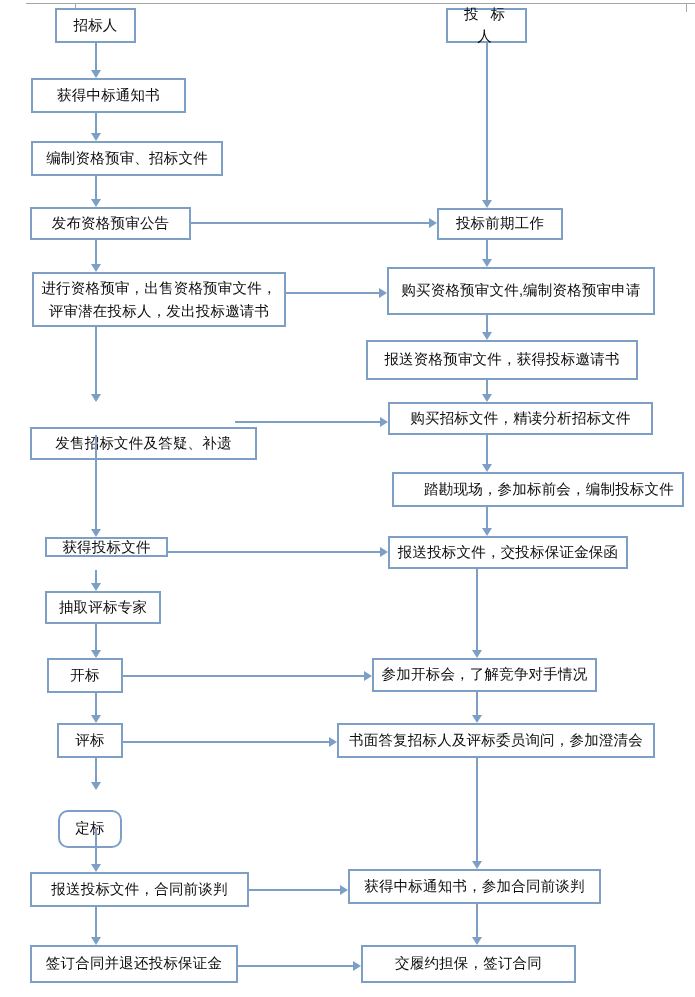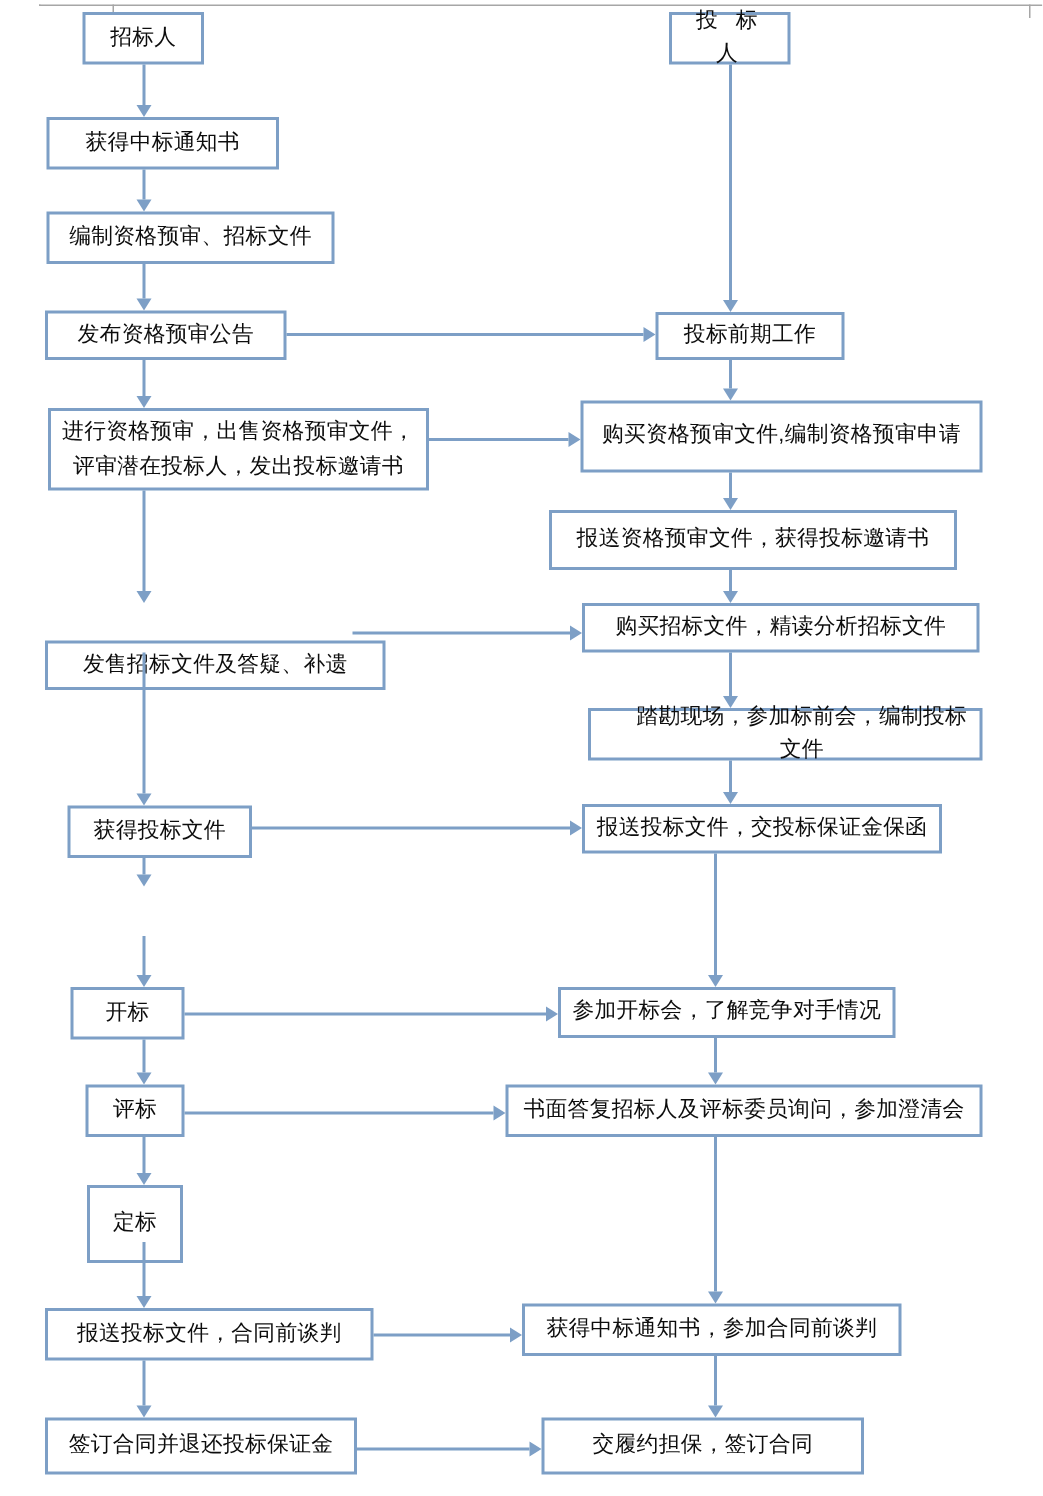--- a/index.html
+++ b/index.html
@@ -73,33 +73,34 @@
   <div class="margin-rule" style="left:686px;top:3px;width:1px;height:9px;"></div>
   <div class="margin-rule" style="left:26px;top:3px;width:1px;height:1px;"></div>
 
   <div class="node" style="left:55px;top:8px;width:81px;height:35px;">招标人</div>
   <div class="node" style="left:31px;top:78px;width:155px;height:35px;">获得中标通知书</div>
   <div class="node" style="left:31px;top:141px;width:192px;height:35px;">编制资格预审、招标文件</div>
   <div class="node" style="left:30px;top:207px;width:161px;height:33px;">发布资格预审公告</div>
   <div class="node two-line" style="left:32px;top:272px;width:254px;height:55px;">进行资格预审，出售资格预审文件，
 评审潜在投标人，发出投标邀请书</div>
   <div class="node" style="left:30px;top:402px;width:227px;height:33px;margin-top:25px;">发售招标文件及答疑、补遗</div>
-  <div class="node" style="left:45px;top:537px;width:123px;height:35px;">获得投标文件</div>
+  <div class="node" style="left:45px;top:537px;width:123px;height:20px;">获得投标文件</div>
+  <div class="node" style="left:45px;top:591px;width:116px;height:33px;">抽取评标专家</div>
   <div class="node" style="left:47px;top:658px;width:76px;height:35px;">开标</div>
   <div class="node" style="left:57px;top:723px;width:66px;height:35px;">评标</div>
-  <div class="node" style="left:58px;top:790px;width:64px;height:52px;">定标</div>
+  <div class="node" style="left:58px;top:810px;width:64px;height:38px;border-radius:10px;">定标</div>
   <div class="node" style="left:30px;top:872px;width:219px;height:35px;">报送投标文件，合同前谈判</div>
   <div class="node" style="left:30px;top:945px;width:208px;height:38px;">签订合同并退还投标保证金</div>
 
   <div class="node" style="left:437px;top:208px;width:126px;height:32px;">投标前期工作</div>
   <div class="node spaced" style="left:446px;top:8px;width:81px;height:35px;">投 标 人</div>
   <div class="node" style="left:387px;top:267px;width:268px;height:48px;">购买资格预审文件,编制资格预审申请</div>
   <div class="node" style="left:366px;top:340px;width:272px;height:40px;">报送资格预审文件，获得投标邀请书</div>
   <div class="node" style="left:388px;top:402px;width:265px;height:33px;">购买招标文件，精读分析招标文件</div>
-  <div class="node" style="left:392px;top:472px;width:263px;height:35px;padding-left:28px;">踏勘现场，参加标前会，编制投标文件</div>
+  <div class="node" style="left:392px;top:472px;width:292px;height:35px;padding-left:28px;">踏勘现场，参加标前会，编制投标文件</div>
   <div class="node" style="left:388px;top:536px;width:240px;height:33px;">报送投标文件，交投标保证金保函</div>
   <div class="node" style="left:372px;top:658px;width:225px;height:34px;">参加开标会，了解竞争对手情况</div>
   <div class="node" style="left:337px;top:723px;width:318px;height:35px;">书面答复招标人及评标委员询问，参加澄清会</div>
   <div class="node" style="left:348px;top:869px;width:253px;height:35px;">获得中标通知书，参加合同前谈判</div>
   <div class="node" style="left:361px;top:945px;width:215px;height:38px;">交履约担保，签订合同</div>
 
   <div class="conn v" style="left:95px;top:43px;height:27px;"></div>
   <div class="arrow down" style="left:91px;top:70px;"></div>
 
   <div class="conn v" style="left:95px;top:113px;height:20px;"></div>

